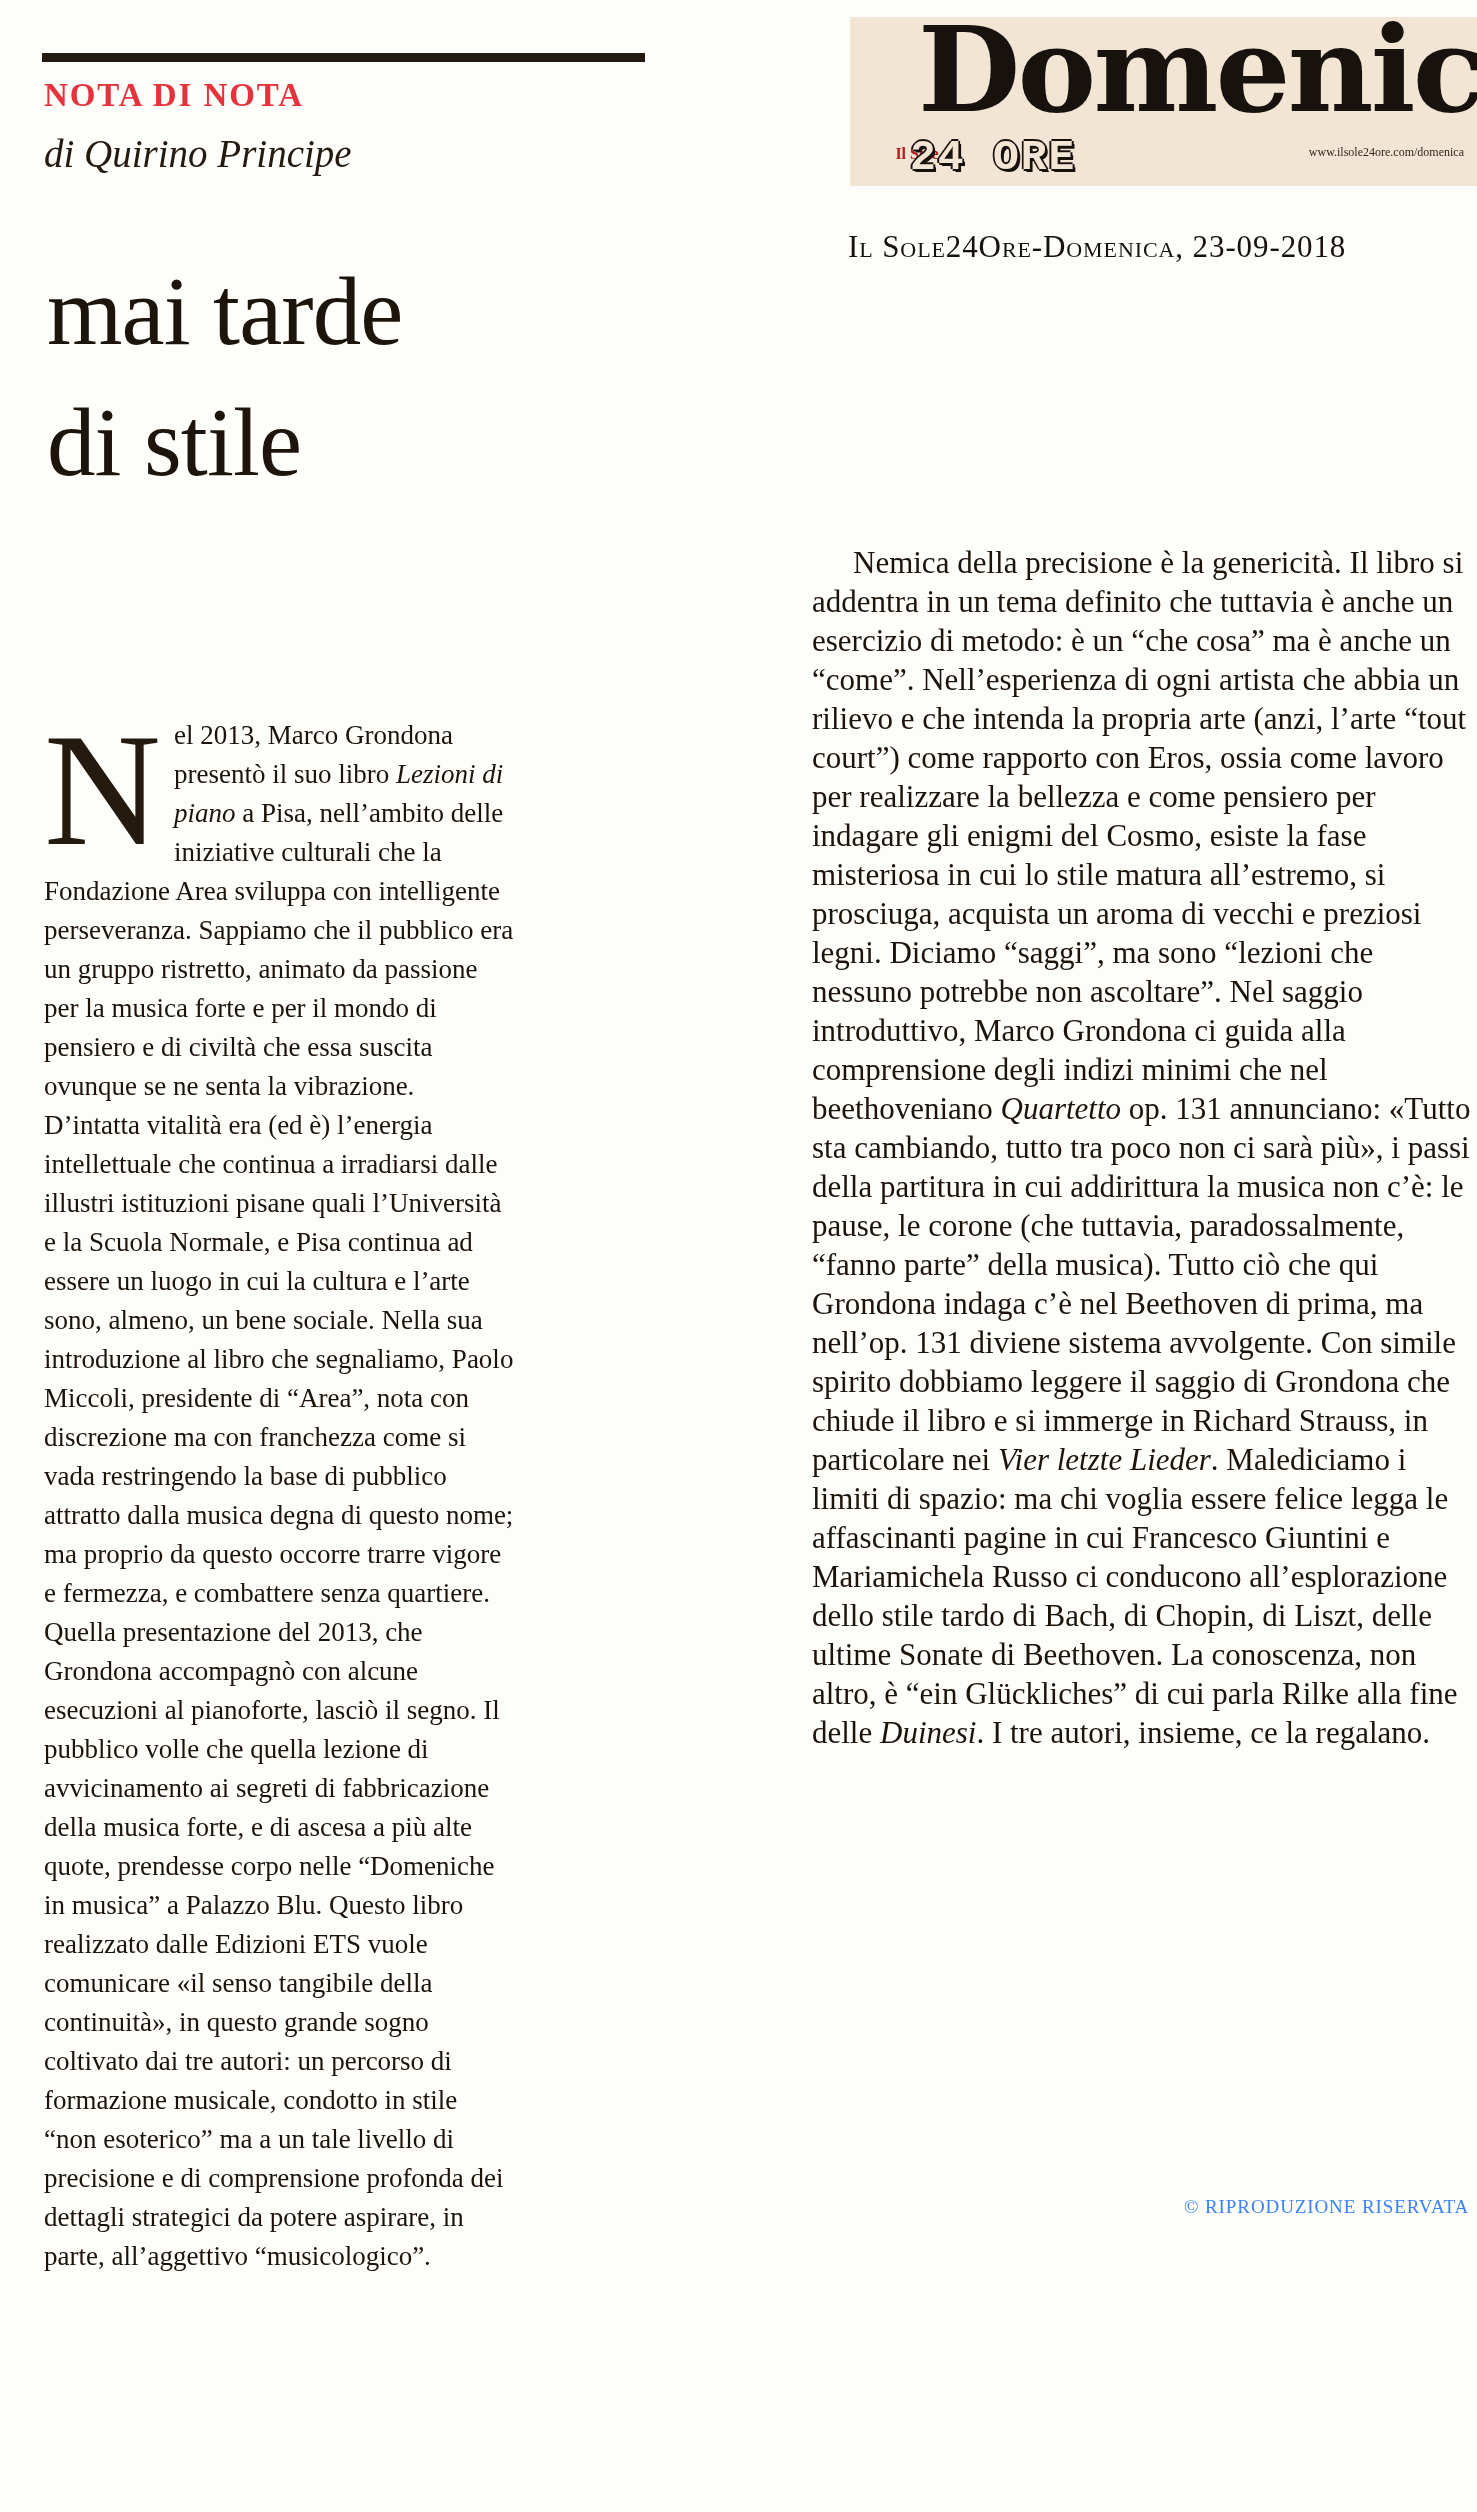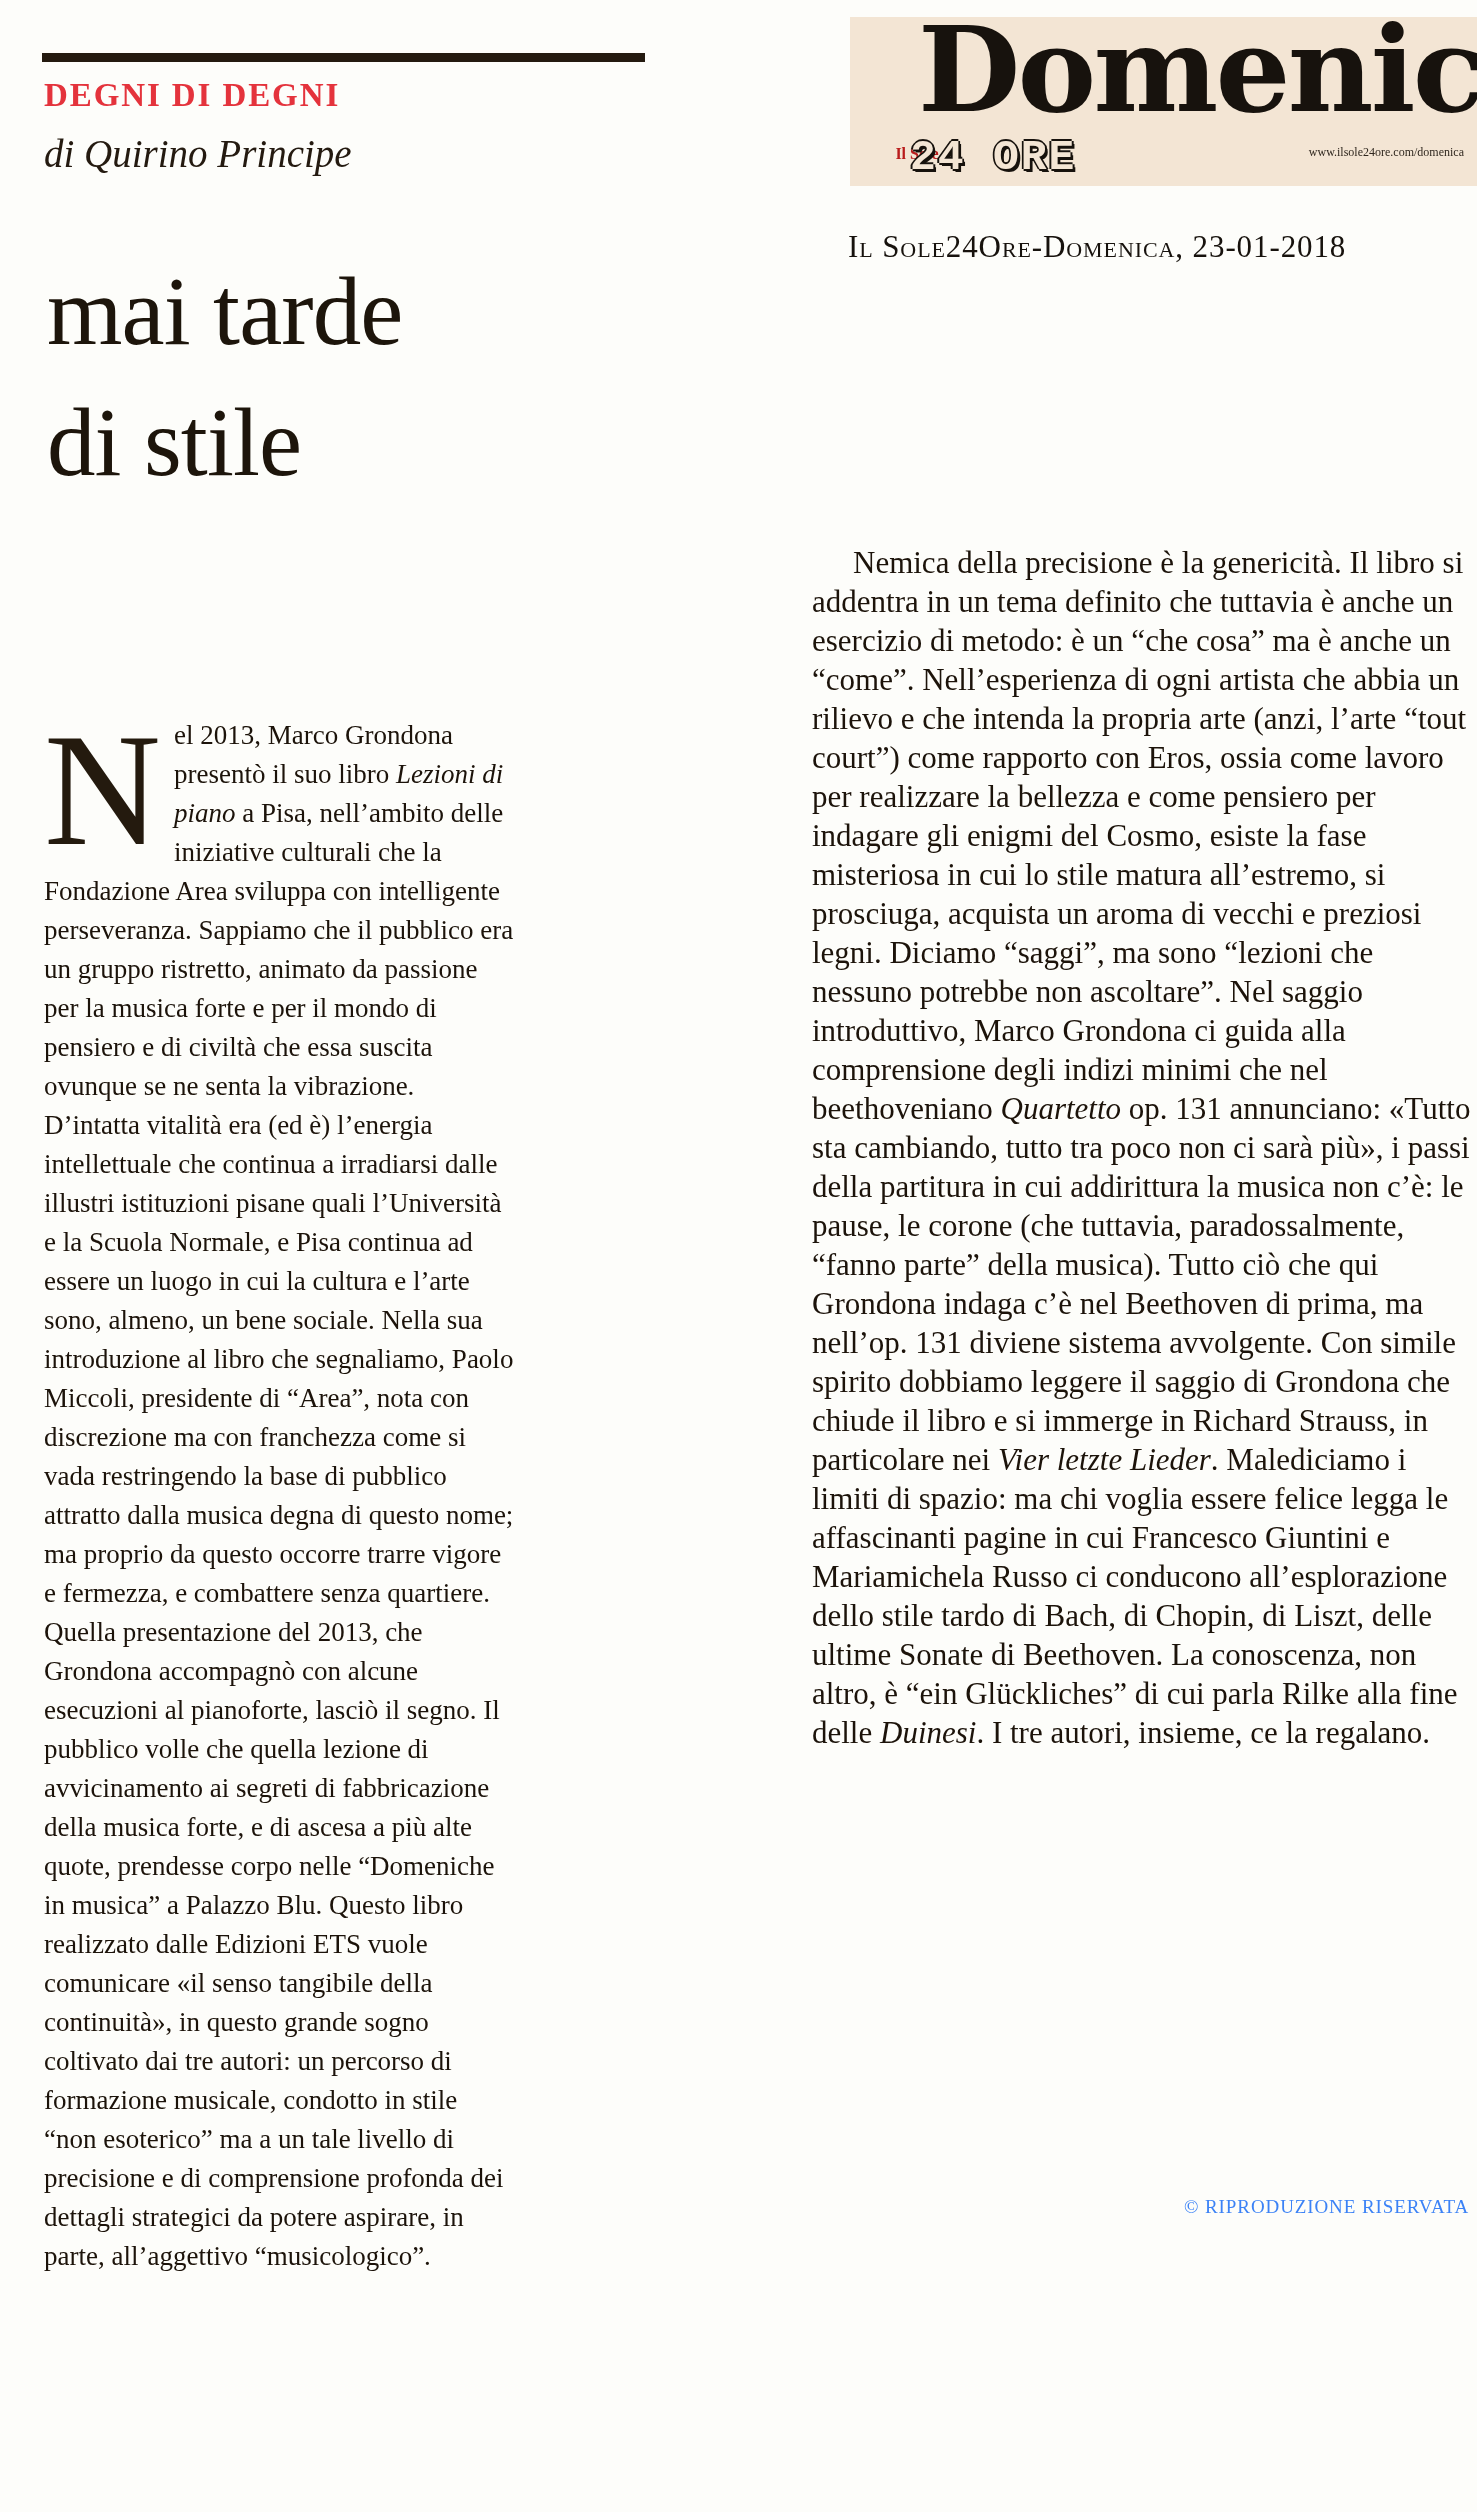--- a/index.html
+++ b/index.html
@@ -73,30 +73,30 @@
     border-top:3.8px solid #17110a; padding-top:17px;
     font-weight:bold; font-size:32px; line-height:43px; color:#17110a;
   }
 </style>
 </head>
 <body>
 
 <div class="page">
 
   <div class="top-rule"></div>
-  <div class="kicker" style="color: rgb(228, 51, 60);">DEGNI DI DEGNI</div>
+  <div class="kicker" style="color: rgb(228, 51, 60);">NOTA DI NOTA</div>
   <div class="byline">di Quirino Principe</div>
 
   <div class="masthead" style="background: rgb(243, 229, 212);">
     <div class="masthead-title">Domenica</div>
     <div class="logo-sole">Il Sole</div>
     <div class="logo-24ore">24 ORE</div>
     <div class="masthead-url">www.ilsole24ore.com/domenica</div>
   </div>
-  <div class="dateline">Il Sole24Ore-Domenica, 23-01-2018</div>
+  <div class="dateline">Il Sole24Ore-Domenica, 23-09-2018</div>
 
   <div class="headline">
     <div>mai tarde</div>
     <div>di stile</div>
   </div>
 
   <div class="col-left">
     <span class="drop-cap">N</span><span><span>el 2013, Marco Grondona presentò il suo libro </span><span style="font-style: italic;">Lezioni di piano</span><span> a Pisa, nell’ambito delle iniziative culturali che la Fondazione Area sviluppa con intelligente perseveranza. Sappiamo che il pubblico era un gruppo ristretto, animato da passione per la musica forte e per il mondo di pensiero e di civiltà che essa suscita ovunque se ne senta la vibrazione. D’intatta vitalità era (ed è) l’energia intellettuale che continua a irradiarsi dalle illustri istituzioni pisane quali l’Università e la Scuola Normale, e Pisa continua ad essere un luogo in cui la cultura e l’arte sono, almeno, un bene sociale. Nella sua introduzione al libro che segnaliamo, Paolo Miccoli, presidente di “Area”, nota con discrezione ma con franchezza come si vada restringendo la base di pubblico attratto dalla musica degna di questo nome; ma proprio da questo occorre trarre vigore e fermezza, e combattere senza quartiere. Quella presentazione del 2013, che Grondona accompagnò con alcune esecuzioni al pianoforte, lasciò il segno. Il pubblico volle che quella lezione di avvicinamento ai segreti di fabbricazione della musica forte, e di ascesa a più alte quote, prendesse corpo nelle “Domeniche in musica” a Palazzo Blu. Questo libro realizzato dalle Edizioni ETS vuole comunicare «il senso tangibile della continuità», in questo grande sogno coltivato dai tre autori: un percorso di formazione musicale, condotto in stile “non esoterico” ma a un tale livello di precisione e di comprensione profonda dei dettagli strategici da potere aspirare, in parte, all’aggettivo “musicologico”.</span></span>
   </div>
 

